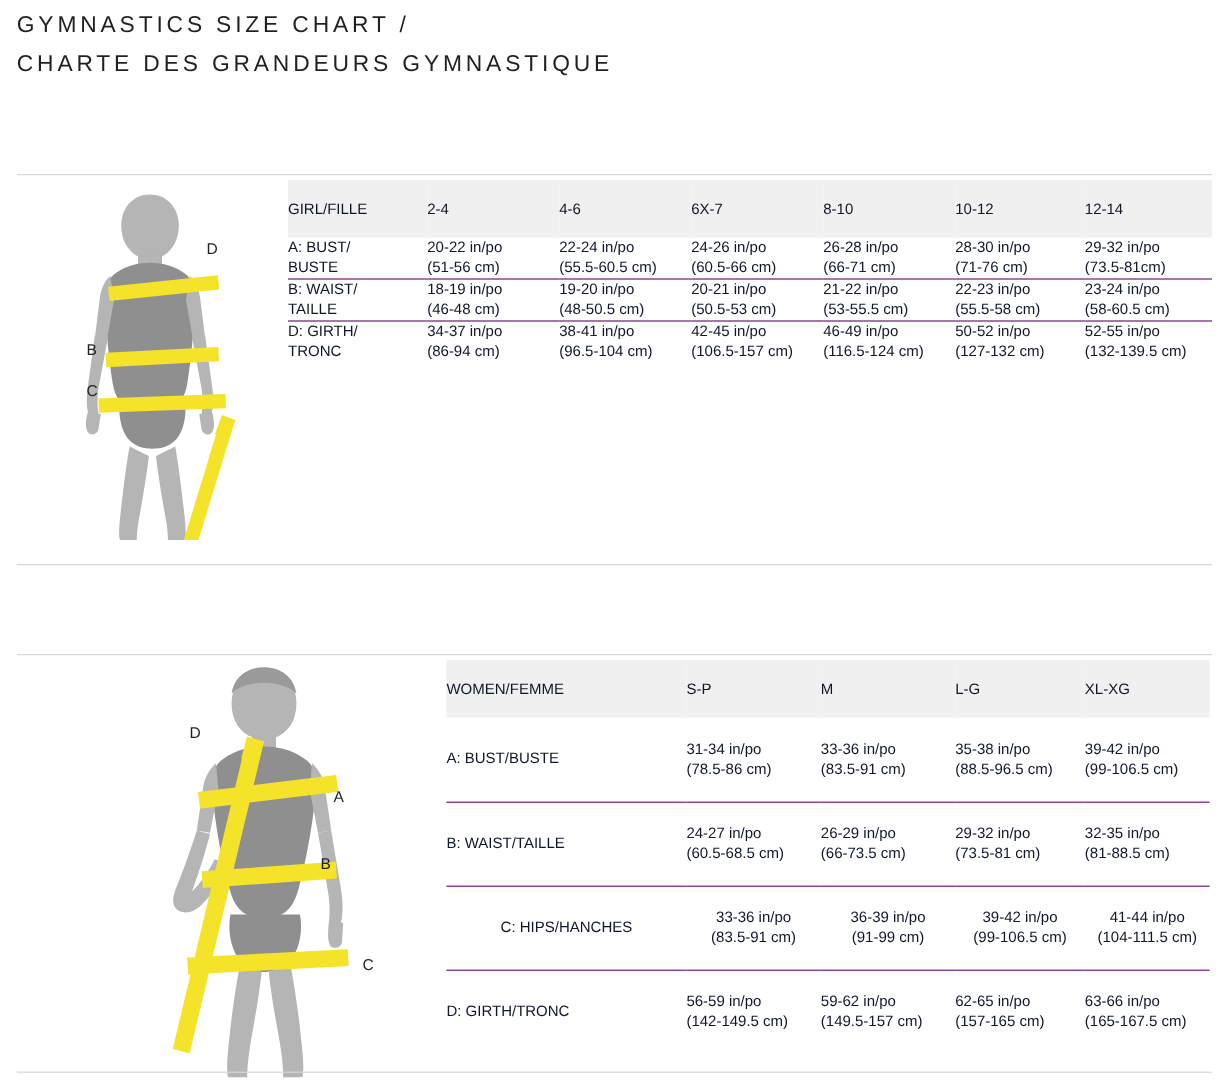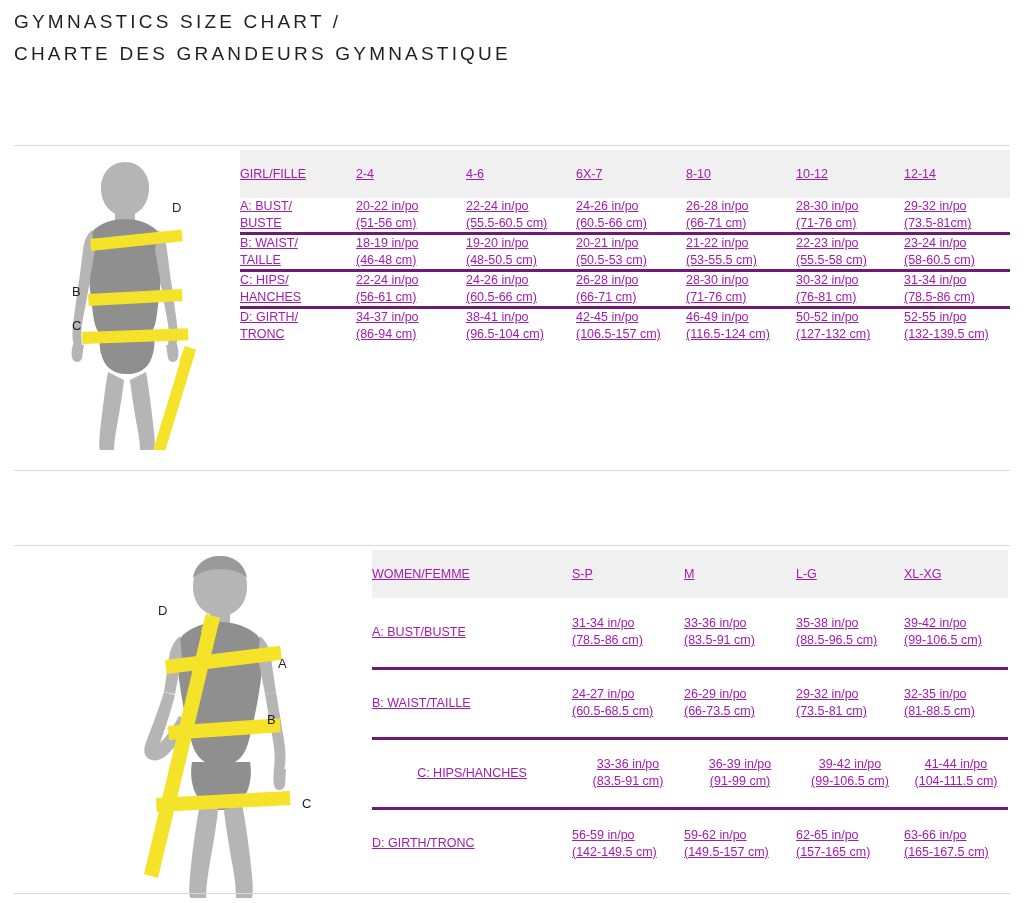--- a/index.html
+++ b/index.html
@@ -36,33 +36,32 @@
   .chart {
     position: absolute;
   }
   table.size-table {
     border-collapse: collapse;
     table-layout: fixed;
   }
   table.size-table td {
     vertical-align: middle;
     font-size: 12.5px;
-    color: #a21caf;
+    color: #0f172a;
     padding: 0;
-    text-decoration: underline;
   }
   .hdr-row td {
     background: #f0f0f0;
     font-size: 12.5px;
     color: #3b3b3b;
     height: 48px;
     padding-left: 12px;
   }
   .cell {
-    border-top: 3px solid #701a75;
+    border-top: 1px solid #701a75;
     padding: 12px 6px 12px 12px;
     line-height: 17px;
   }
   .cell.label {
     white-space: pre-line;
   }
   .no-top-border { border-top: none; }
 
   
   .rule {
@@ -194,36 +193,20 @@
       <td class="cell label">20-21 in/po
 (50.5-53 cm)</td>
       <td class="cell label">21-22 in/po
 (53-55.5 cm)</td>
       <td class="cell label">22-23 in/po
 (55.5-58 cm)</td>
       <td class="cell label">23-24 in/po
 (58-60.5 cm)</td>
     </tr>
     <tr>
-      <td class="cell label">C:  HIPS/
-HANCHES</td>
-      <td class="cell label">22-24 in/po
-(56-61 cm)</td>
-      <td class="cell label">24-26 in/po
-(60.5-66 cm)</td>
-      <td class="cell label">26-28 in/po
-(66-71 cm)</td>
-      <td class="cell label">28-30 in/po
-(71-76 cm)</td>
-      <td class="cell label">30-32 in/po
-(76-81 cm)</td>
-      <td class="cell label">31-34 in/po
-(78.5-86 cm)</td>
-    </tr>
-    <tr>
       <td class="cell label">D:  GIRTH/
 TRONC</td>
       <td class="cell label">34-37 in/po
 (86-94 cm)</td>
       <td class="cell label">38-41 in/po
 (96.5-104 cm)</td>
       <td class="cell label">42-45 in/po
 (106.5-157 cm)</td>
       <td class="cell label">46-49 in/po
 (116.5-124 cm)</td>

